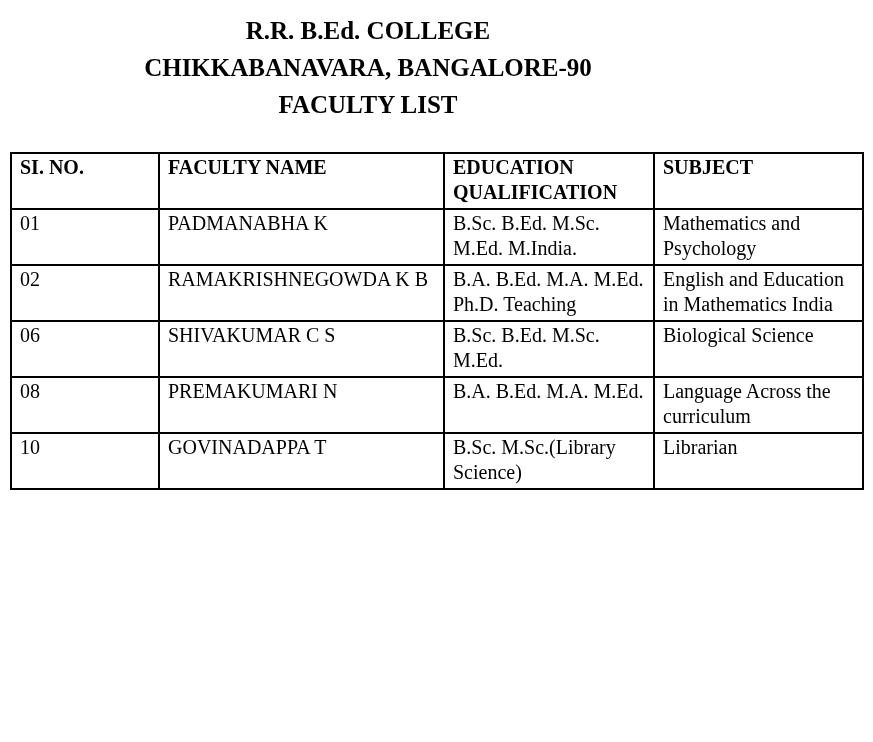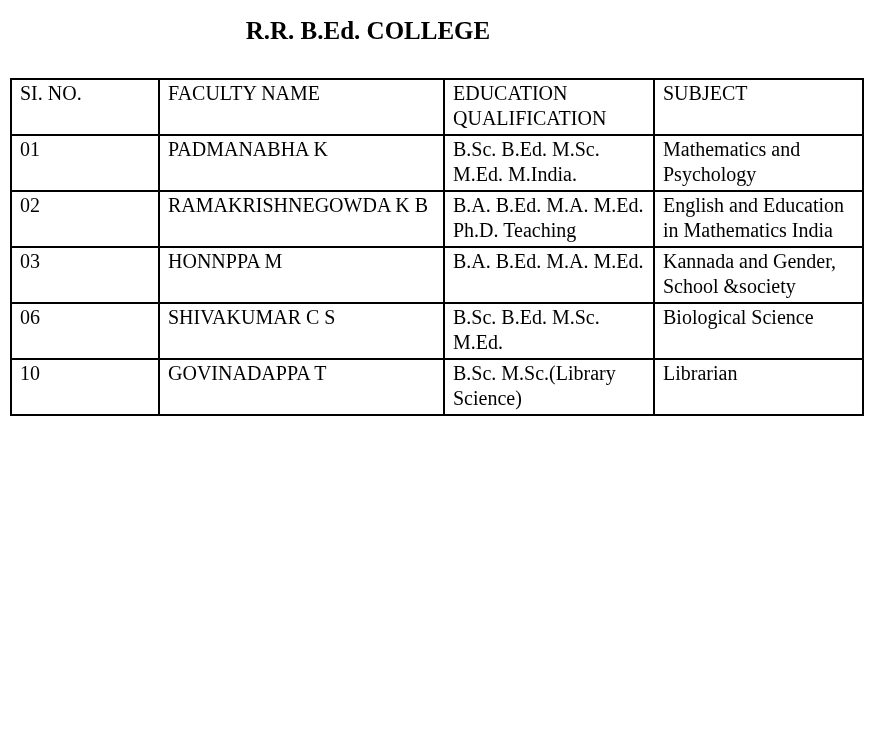--- a/index.html
+++ b/index.html
@@ -42,31 +42,33 @@
   .faculty-table td {
     border: 2px solid #000000;
     vertical-align: top;
     text-align: left;
     padding: 1px 8px 3px 8px;
     font-size: 20px;
     line-height: 25px;
     word-wrap: break-word;
   }
   .faculty-table th {
-    font-weight: normal;
+    font-weight: bold;
   }
   .faculty-table td.center {
     text-align: center;
   }
 </style>
 </head>
 <body>
 
 <div class="doc-title">
   <span class="title-line">R.R. B.Ed. COLLEGE</span>
+  <span class="title-line">CHIKKABANAVARA, BANGALORE-90</span>
+  <span class="title-line">FACULTY LIST</span>
 </div>
 
 <table class="faculty-table">
   <colgroup>
     <col class="c1">
       <col class="c2">
       <col class="c3">
       <col class="c4">
   </colgroup>
   <thead>
@@ -84,30 +86,30 @@
       <td>B.Sc. B.Ed. M.Sc. M.Ed. M.India.</td>
       <td>Mathematics and Psychology</td>
     </tr>
     <tr>
       <td>02</td>
       <td>RAMAKRISHNEGOWDA K B</td>
       <td>B.A. B.Ed. M.A. M.Ed. Ph.D. Teaching</td>
       <td>English and Education in Mathematics India</td>
     </tr>
     <tr>
-      <td>03</td>
-      <td>HONNPPA M</td>
-      <td>B.A. B.Ed. M.A. M.Ed.</td>
-      <td>Kannada and Gender, School &amp;society</td>
-    </tr>
-    <tr>
       <td>06</td>
       <td>SHIVAKUMAR C S</td>
       <td>B.Sc. B.Ed. M.Sc. M.Ed.</td>
       <td>Biological Science</td>
+    </tr>
+    <tr>
+      <td>08</td>
+      <td>PREMAKUMARI N</td>
+      <td>B.A. B.Ed. M.A. M.Ed.</td>
+      <td>Language Across the curriculum</td>
     </tr>
     <tr>
       <td>10</td>
       <td>GOVINADAPPA T</td>
       <td>B.Sc. M.Sc.(Library Science)</td>
       <td>Librarian</td>
     </tr>
   </tbody>
 </table>
 

